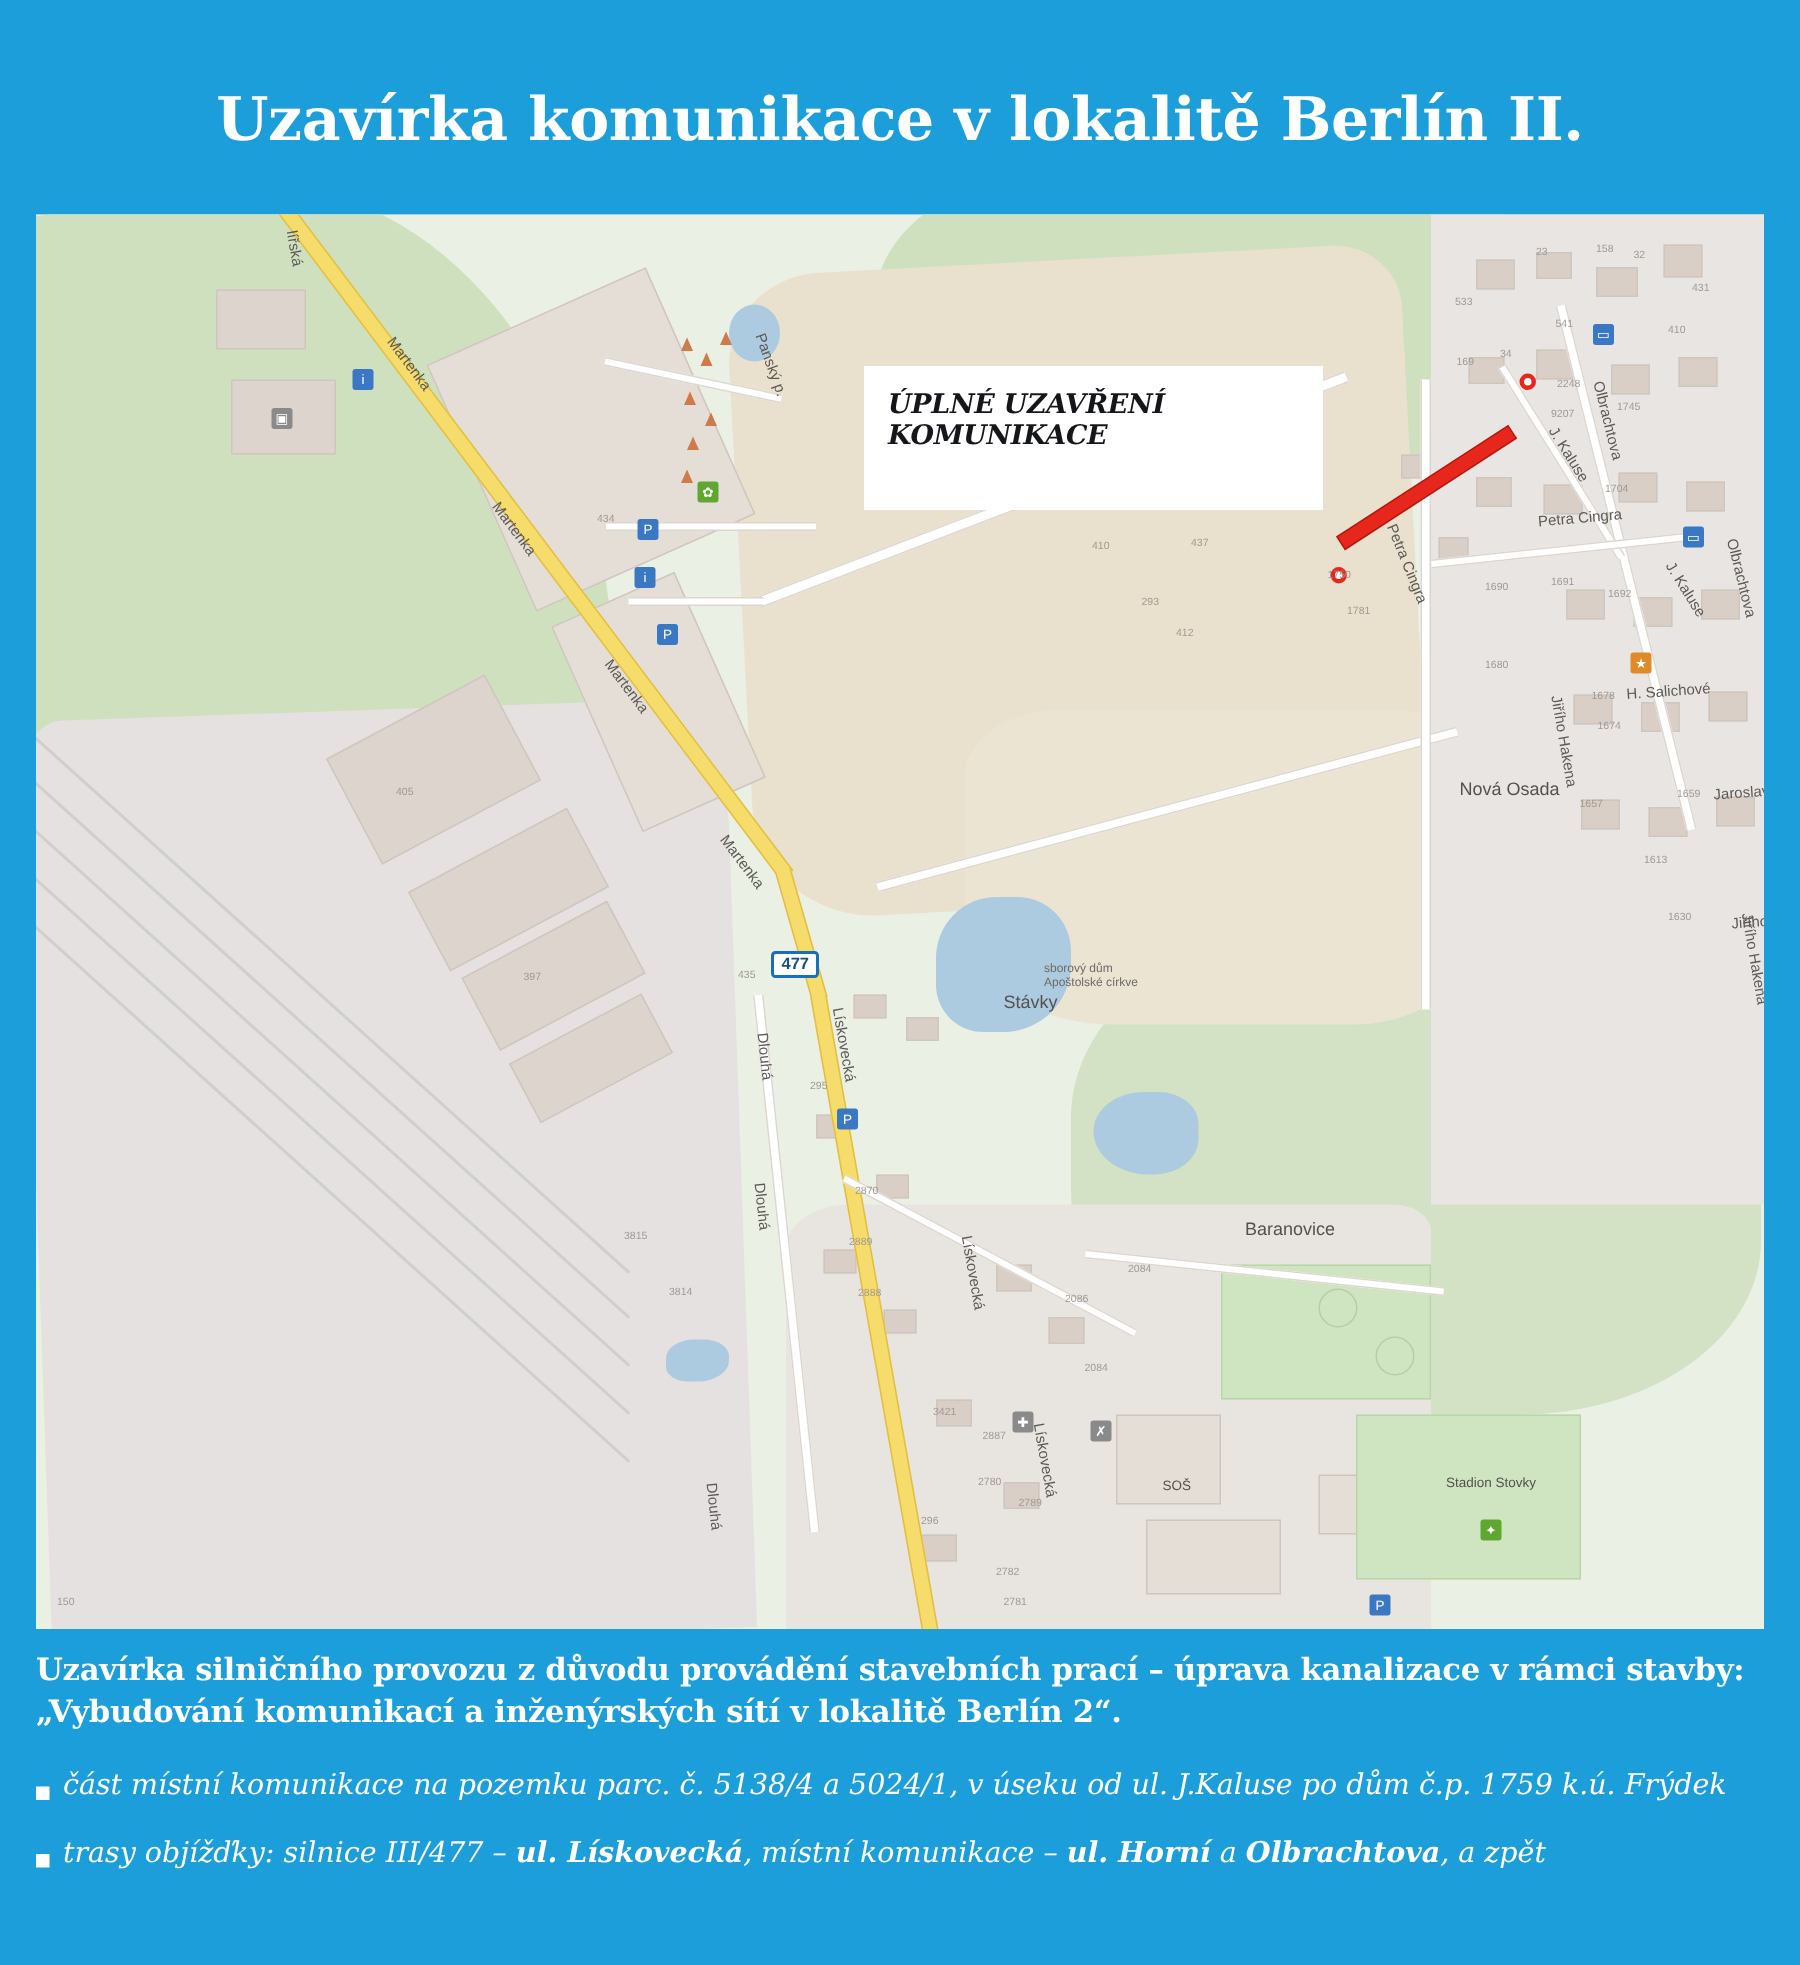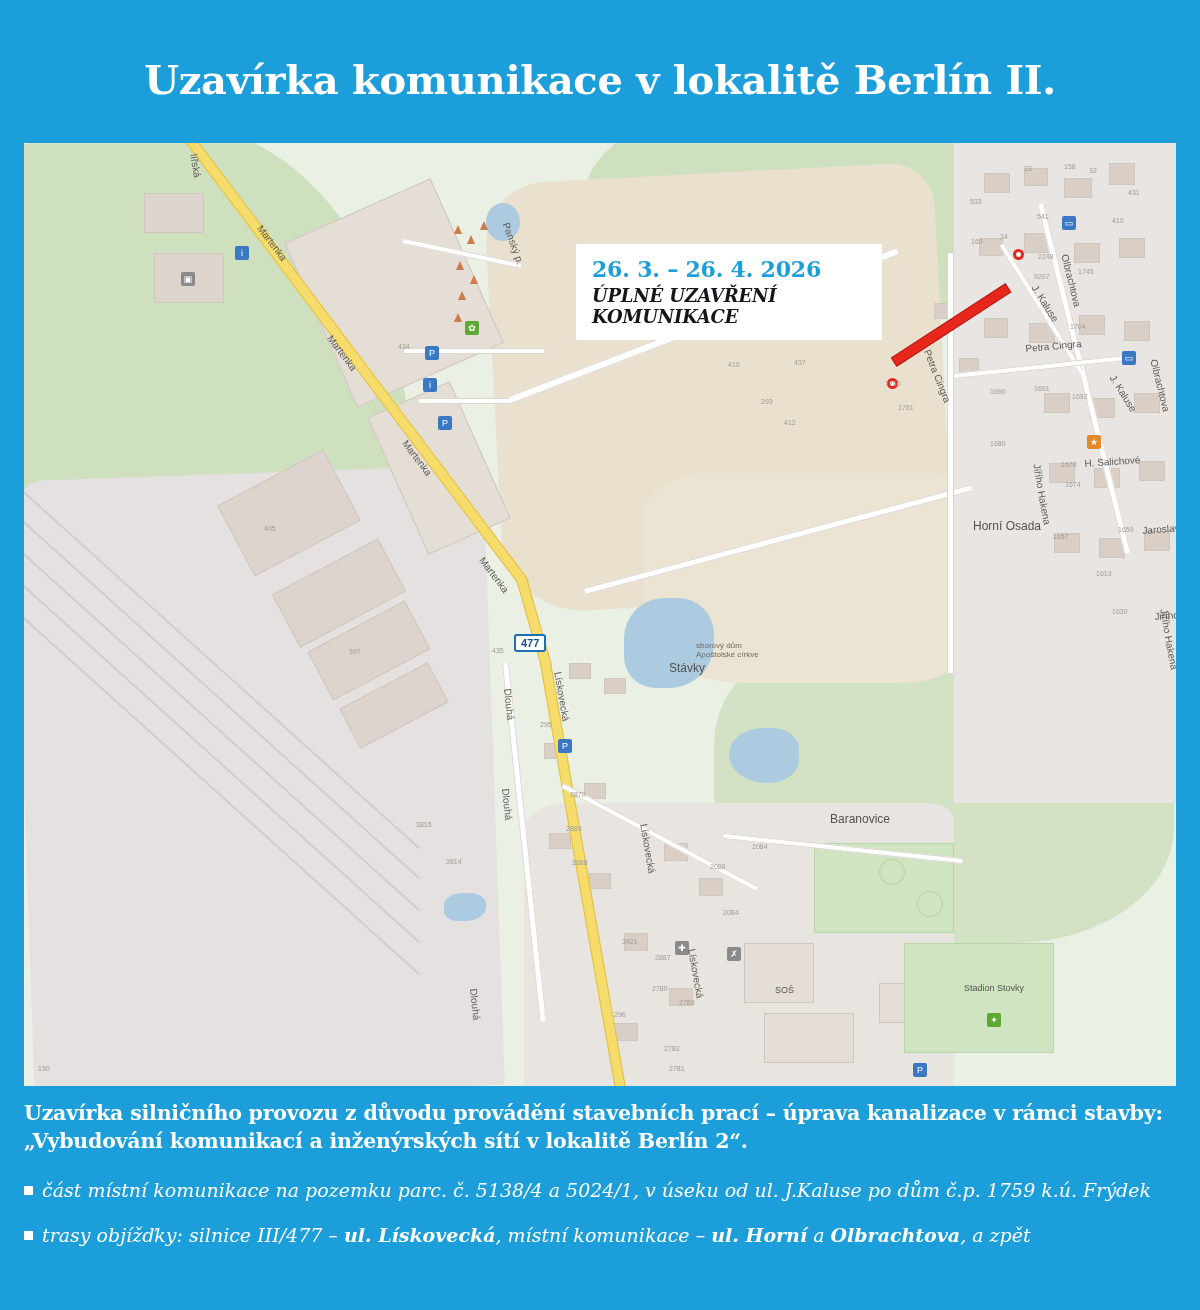--- a/index.html
+++ b/index.html
@@ -195,21 +195,21 @@
   }
   .footer .lead {
     font-family: "DejaVu Serif", serif;
     font-weight: bold;
     font-size: 20.5px;
     line-height: 1.35;
     letter-spacing: -0.2px;
   }
   .bullets { margin-top: 22px; }
   .bullet {
-    display: flex; align-items: flex-start; gap: 9px;
+    display: flex; align-items: center; gap: 9px;
     font-family: "DejaVu Serif", serif;
     font-style: italic;
     font-size: 19px;
     line-height: 1.45;
     margin-bottom: 17px;
   }
   .bullet .sq {
     width: 9px; height: 9px; background: #ffffff;
     margin-top: 9px; flex: 0 0 auto;
   }
@@ -362,21 +362,21 @@
     <div class="maplabel road-name" style="left:1015px; top:140px; transform: rotate(58deg); transform-origin: 0 0;">J. Kaluse</div>
     <div class="maplabel road-name" style="left:1093px; top:230px; transform: rotate(58deg); transform-origin: 0 0;">J. Kaluse</div>
     <div class="maplabel road-name" style="left:1046px; top:110px; transform: rotate(76deg); transform-origin: 0 0;">Olbrachtova</div>
     <div class="maplabel road-name" style="left:1135px; top:215px; transform: rotate(76deg); transform-origin: 0 0;">Olbrachtova</div>
     <div class="maplabel road-name" style="left:1018px; top:320px; transform: rotate(80deg); transform-origin: 0 0;">Jiřího Hakena</div>
     <div class="maplabel road-name" style="left:1145px; top:465px; transform: rotate(80deg); transform-origin: 0 0;">Jiřího Hakena</div>
     <div class="maplabel road-name" style="left:1060px; top:315px; transform: rotate(-4deg); transform-origin: 0 0;">H. Salichové</div>
     <div class="maplabel road-name" style="left:1118px; top:382px; transform: rotate(-4deg); transform-origin: 0 0;">Jaroslava Ha</div>
     <div class="maplabel road-name" style="left:1130px; top:468px; transform: rotate(-4deg); transform-origin: 0 0;">Jiřího Star</div>
 
-    <div class="maplabel place" style="left:949px; top:376px;">Horní Osada</div>
+    <div class="maplabel place" style="left:949px; top:376px;">Nová Osada</div>
     <div class="maplabel place" style="left:645px; top:518px;">Stávky</div>
     <div class="maplabel place" style="left:806px; top:669px;">Baranovice</div>
     <div class="maplabel" style="left:940px; top:840px; font-size:9px; text-align:center; color:#55524e;">Stadion Stovky</div>
     <div class="maplabel" style="left:672px; top:498px; font-size:8px; color:#6d6a66; width:80px; white-space:normal; line-height:1.15;">sborový dům Apoštolské církve</div>
     <div class="maplabel" style="left:751px; top:842px; font-size:9px; color:#55524e;">SOŠ</div>
 
     <div class="maplabel num" style="left:240px; top:382px;">405</div>
     <div class="maplabel num" style="left:325px; top:505px;">397</div>
     <div class="maplabel num" style="left:374px; top:200px;">434</div>
     <div class="maplabel num" style="left:468px; top:504px;">435</div>
@@ -421,21 +421,20 @@
     <div class="maplabel num" style="left:947px; top:95px;">169</div>
     <div class="maplabel num" style="left:976px; top:90px;">34</div>
     <div class="maplabel num" style="left:1013px; top:70px;">541</div>
     <div class="maplabel num" style="left:1088px; top:74px;">410</div>
     <div class="maplabel num" style="left:1104px; top:46px;">431</div>
     <div class="maplabel num" style="left:1040px; top:20px;">158</div>
     <div class="maplabel num" style="left:1000px; top:22px;">23</div>
     <div class="maplabel num" style="left:1065px; top:24px;">32</div>
 
     <div class="callout">
-      <div class="date">26. 3. – 26. 4. 2026</div>
       <div class="sub">
         <div>ÚPLNÉ UZAVŘENÍ</div>
         <div>KOMUNIKACE</div>
       </div>
     </div>
 
 
   </div>
 
   <div class="footer">

